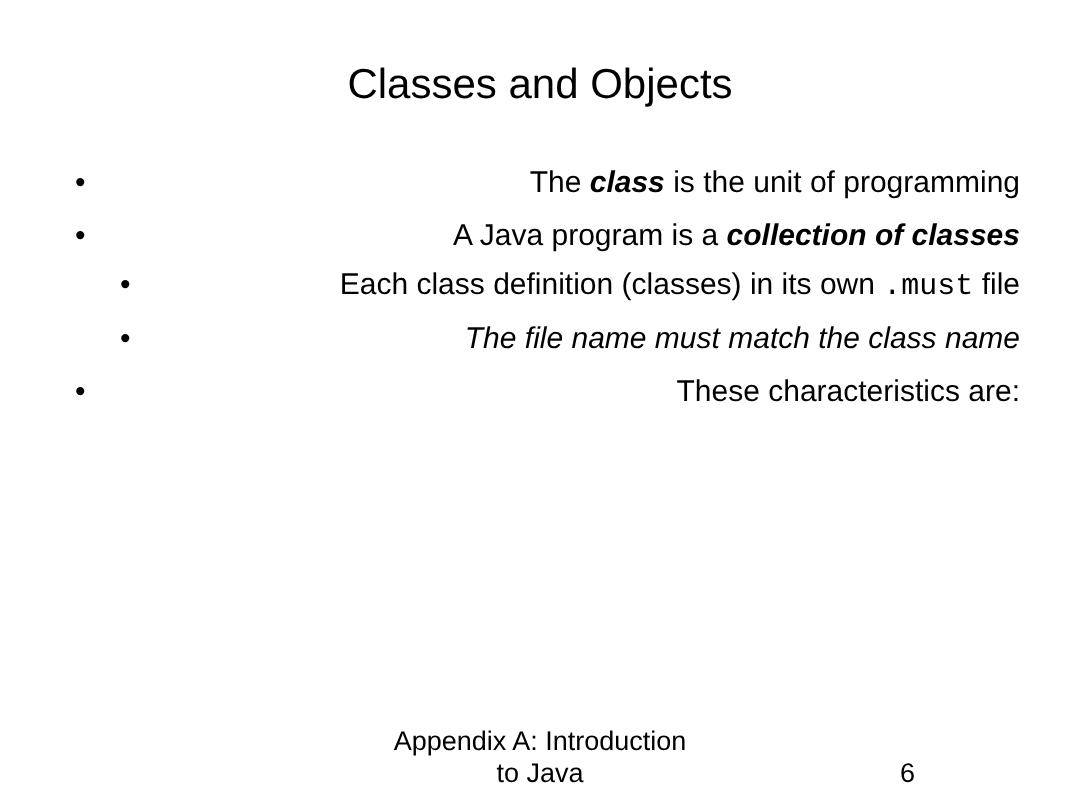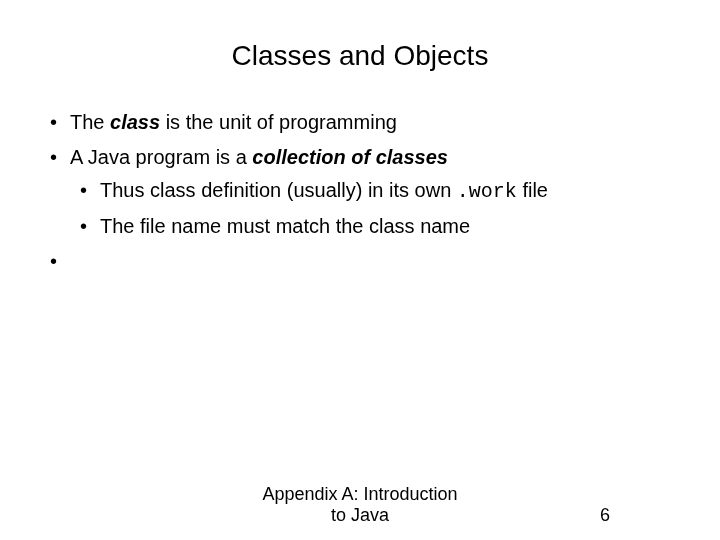--- a/index.html
+++ b/index.html
@@ -29,20 +29,21 @@
     list-style: none;
     padding: 0;
     margin: 0;
     font-size: 20px;
     line-height: 1.55;
   }
   ul.top > li {
     position: relative;
     padding-left: 30px;
     margin-bottom: 4px;
+    text-align: right;
   }
   ul.top > li::before {
     content: "•";
     position: absolute;
     left: 10px;
     top: 0;
   }
   ul.sub {
     list-style: none;
     padding: 0;
@@ -52,21 +53,21 @@
     position: relative;
     padding-left: 30px;
     margin-bottom: 4px;
   }
   ul.sub > li::before {
     content: "•";
     position: absolute;
     left: 10px;
     top: 0;
   }
-  .italic { }
+  .italic { font-style: italic; }
   .bolditalic { font-weight: 700; font-style: italic; }
   .mono { font-family: "Courier New", Courier, monospace; }
   .footer {
     position: absolute;
     bottom: 14px;
     left: 0;
     width: 720px;
     text-align: center;
     font-size: 18px;
   }
@@ -90,28 +91,29 @@
   <div class="title">Classes and Objects</div>
 
   <ul class="top">
     <li>
       <span>The </span><span class="bolditalic">class</span><span> is the unit of programming</span>
     </li>
     <li>
       <span>A Java program is a </span><span class="bolditalic">collection of classes</span>
       <ul class="sub">
         <li>
-          <span>Thus class definition (usually) in its own </span><span class="mono">.work</span><span> file</span>
+          <span>Each class definition (classes) in its own </span><span class="mono">.must</span><span> file</span>
         </li>
         <li>
           <span class="italic">The file name must match the class name</span>
         </li>
       </ul>
     </li>
     <li>
+      <span>These characteristics are:</span>
       <ul class="sub">
       </ul>
     </li>
   </ul>
 
   <div class="footer">
     <div class="footer-center">
       <span>Appendix A: Introduction</span><br>
       <span>to Java</span>
     </div>

